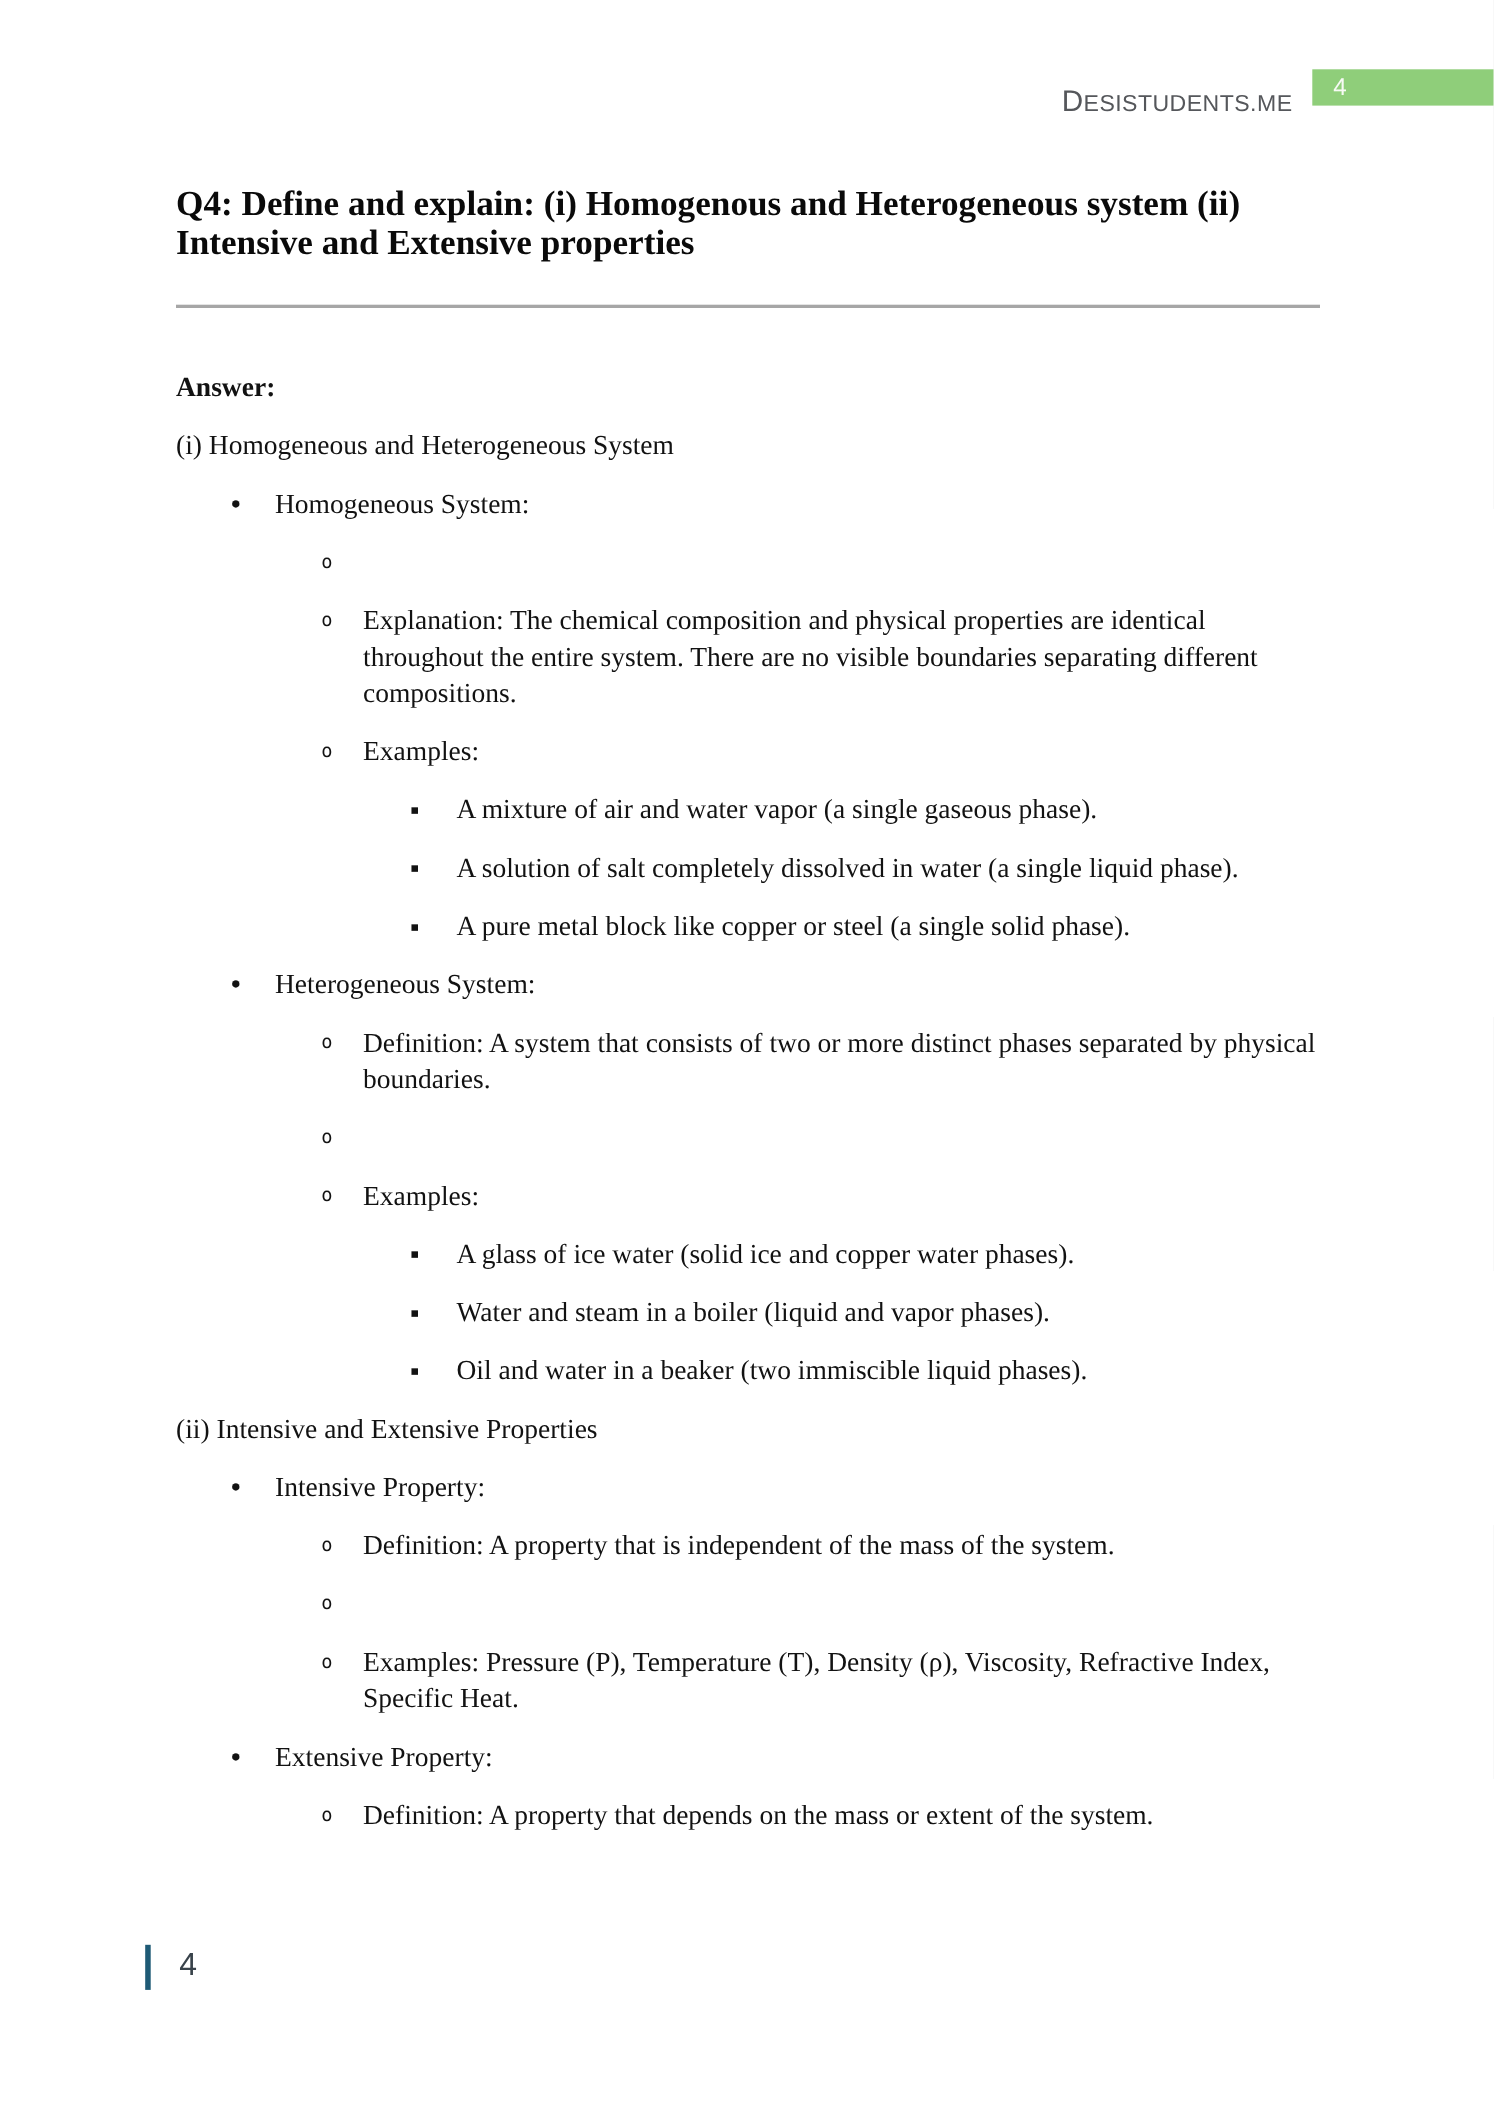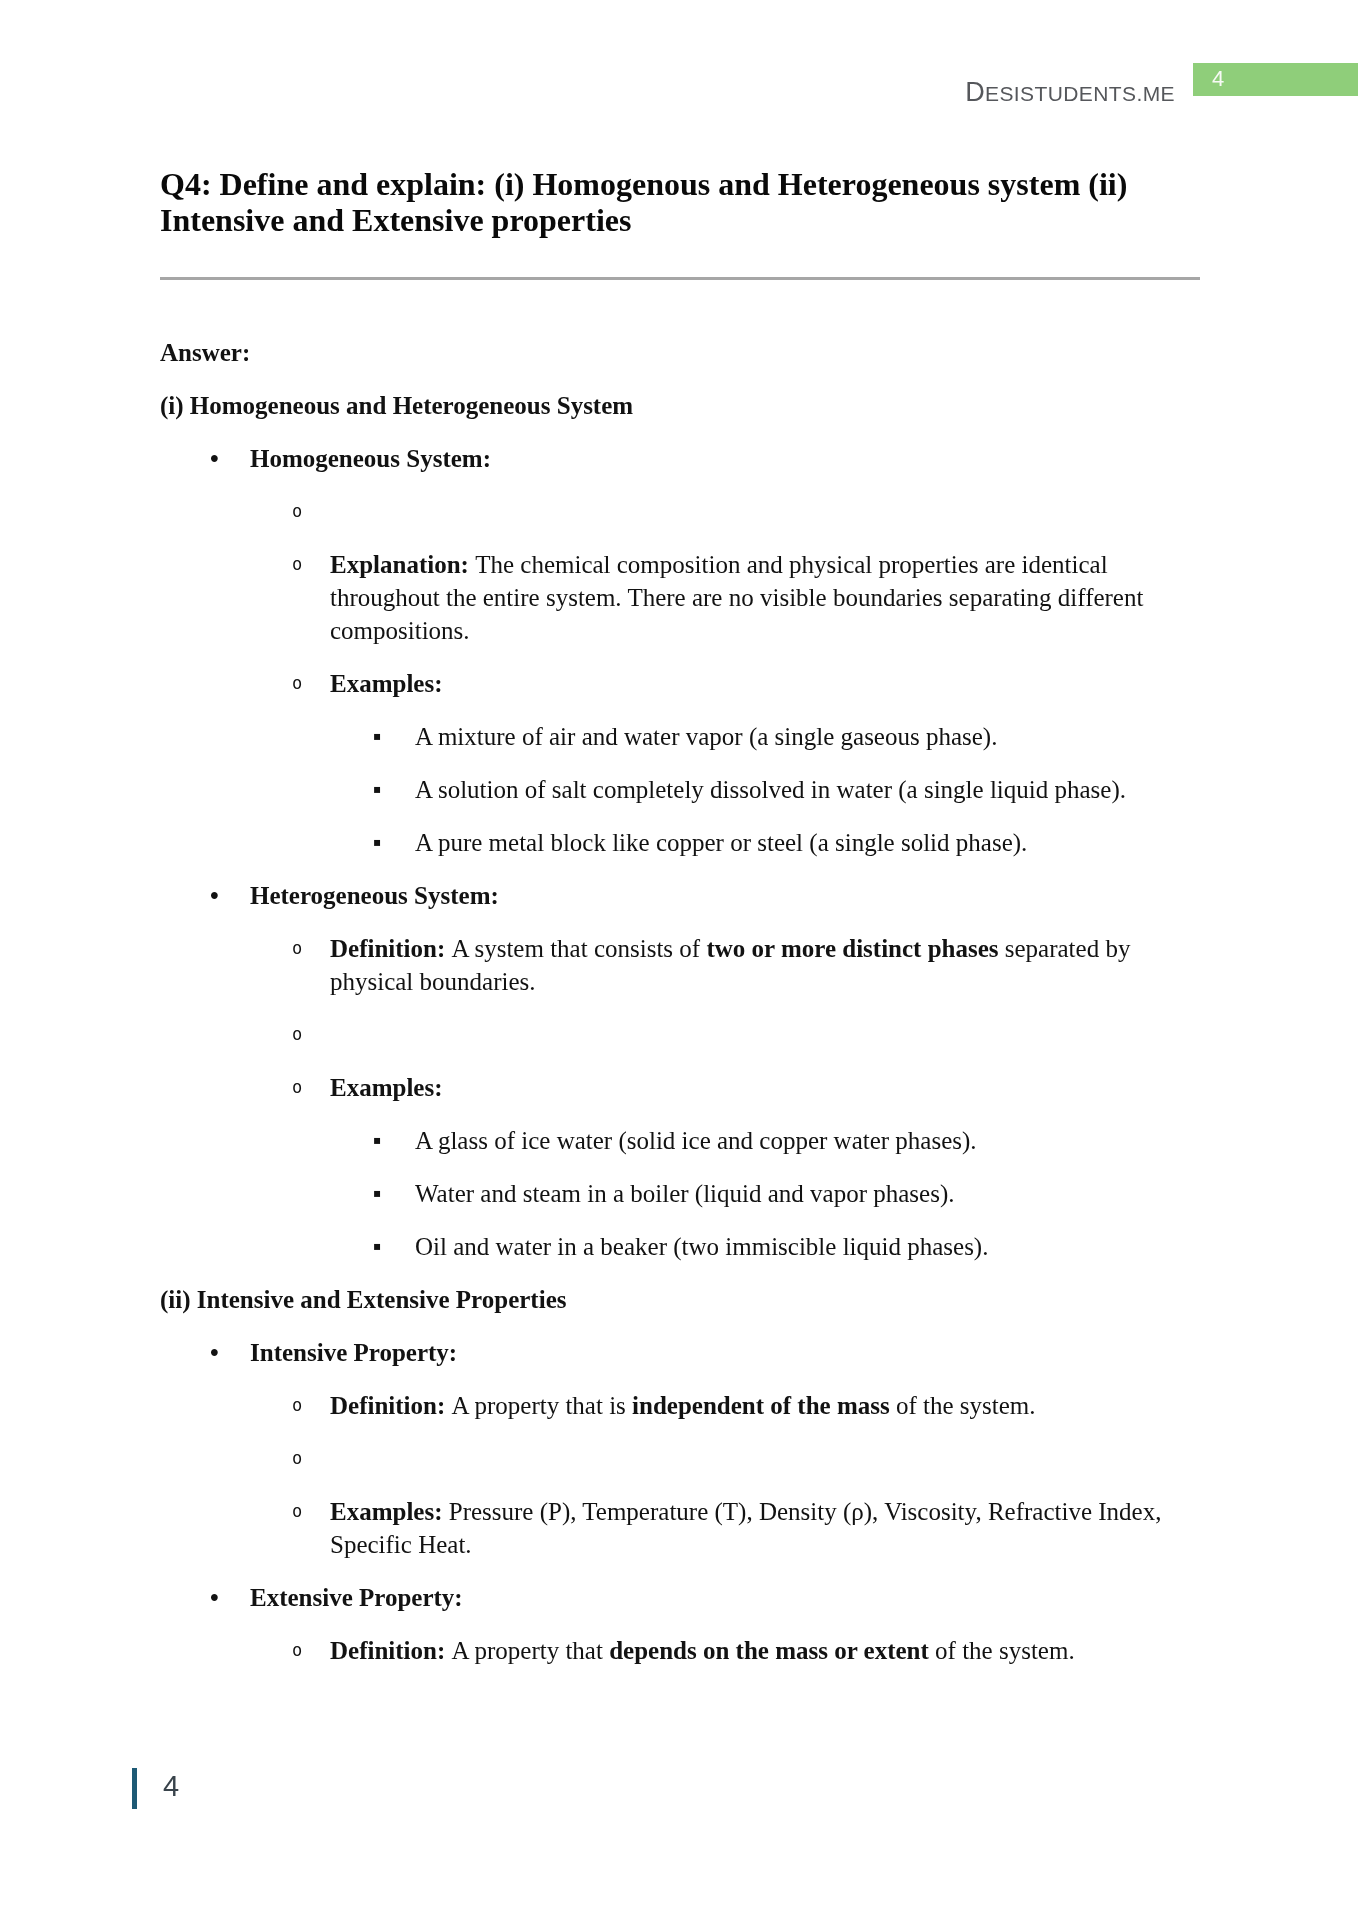--- a/index.html
+++ b/index.html
@@ -57,21 +57,21 @@
   .li2 .bullet{
     width:38px; font-family:"DejaVu Sans Mono", monospace;
     font-size:17px; line-height:33px;
   }
   .li3{ padding-left:213px; }
   .li3 .bullet{
     width:42px; font-family:"DejaVu Sans", sans-serif;
     font-size:12px; line-height:33px;
   }
   .li3 .text{ margin-right:-22px; }
-  .b{ font-weight:bold; }
+  .b{ font-weight:normal; }
   
   .footer-bar{
     position:absolute; left:132px; top:1768px;
     width:5px; height:41px; background:#1E5A75;
   }
   .footer-num{
     position:absolute; left:163px; top:1770px;
     font-family:"Liberation Sans", sans-serif;
     font-size:29px; color:#39434B;
   }

